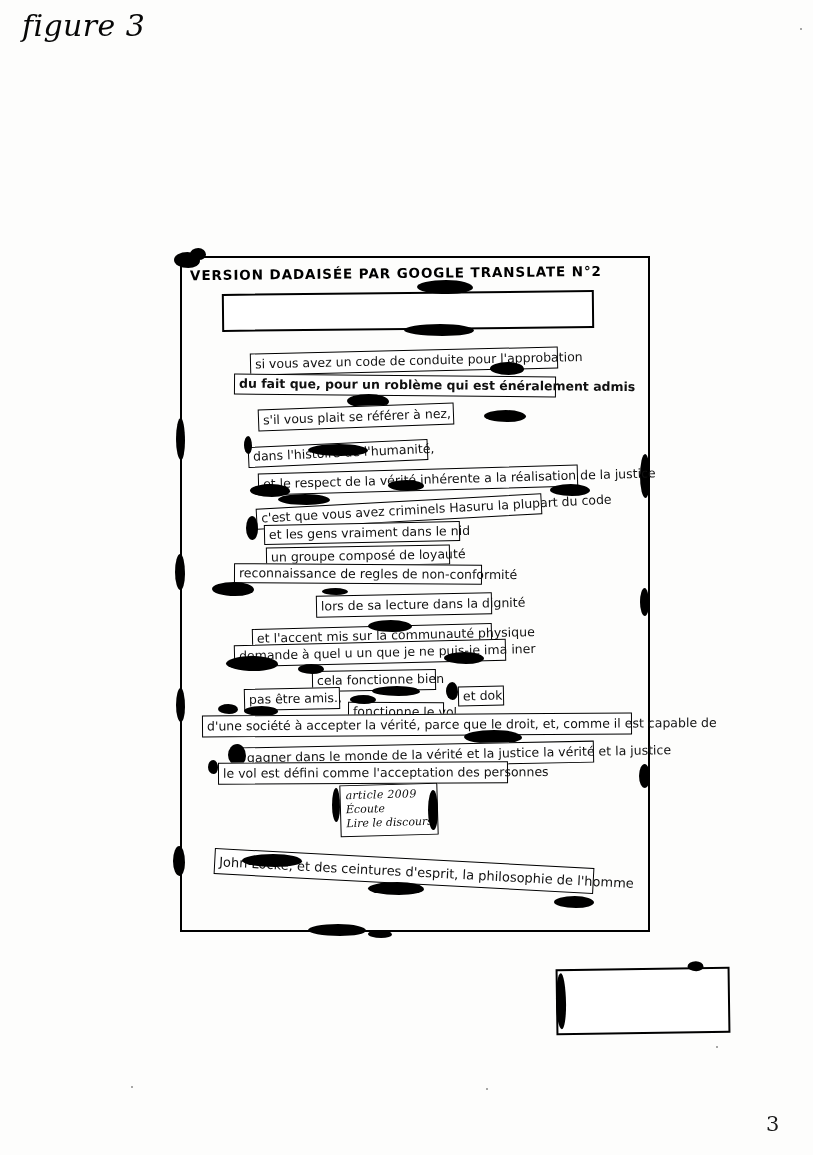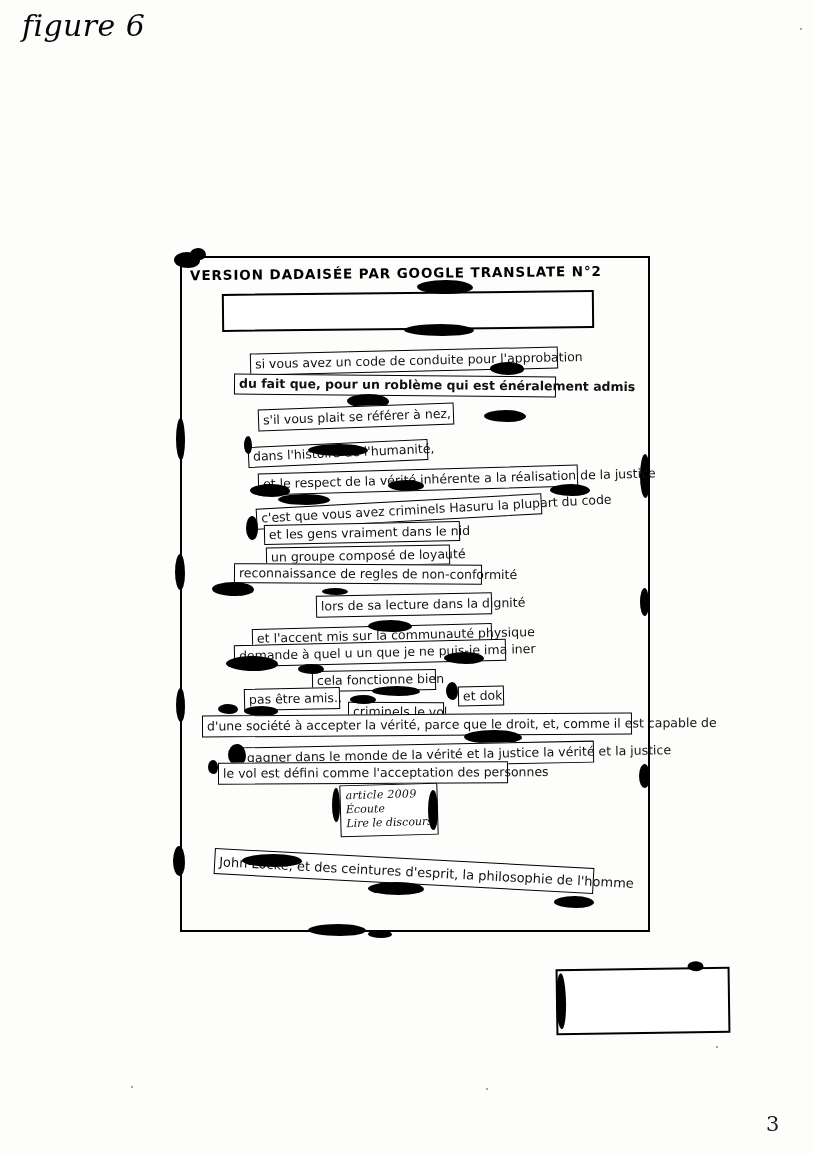--- a/index.html
+++ b/index.html
@@ -253,21 +253,21 @@
     <div class="blot" style="left:44px; top:398px; width:52px; height:15px;"></div>
     <div class="blot" style="left:262px; top:394px; width:40px; height:12px;"></div>
 
     <div class="strip" style="left:130px; top:412px; width:124px; height:21px; font-size:12.5px; transform:rotate(-1.0deg);">cela fonctionne bien</div>
     <div class="blot" style="left:116px; top:406px; width:26px; height:10px;"></div>
     <div class="blot" style="left:190px; top:428px; width:48px; height:10px;"></div>
 
     <div class="strip" style="left:62px; top:430px; width:96px; height:22px; font-size:12.5px; transform:rotate(-1.3deg);">pas être amis.,</div>
     <div class="blot" style="left:62px; top:448px; width:34px; height:10px;"></div>
 
-    <div class="strip" style="left:166px; top:444px; width:96px; height:20px; font-size:12.5px; transform:rotate(0.4deg);">criminels le vol</div>
+    <div class="strip" style="left:166px; top:444px; width:96px; height:20px; font-size:12.5px; transform:rotate(0.4deg);">fonctionne le vol</div>
     <div class="blot" style="left:168px; top:437px; width:26px; height:9px;"></div>
 
     <div class="strip" style="left:276px; top:428px; width:46px; height:20px; font-size:12.5px; transform:rotate(-1.2deg);">et dok</div>
     <div class="blot" style="left:264px; top:424px; width:12px; height:18px;"></div>
 
     <div class="strip" style="left:20px; top:456px; width:430px; height:22px; font-size:12.5px; transform:rotate(-0.4deg);">d'une société à accepter la vérité, parce que le droit, et, comme il est capable de</div>
     <div class="blot" style="left:36px; top:446px; width:20px; height:10px;"></div>
     <div class="blot" style="left:282px; top:472px; width:58px; height:14px;"></div>
 
     <div class="strip" style="left:60px; top:486px; width:352px; height:22px; font-size:12.5px; transform:rotate(-1.1deg);">gagner dans le monde de la vérité et la justice  la vérité et la justice</div>
@@ -289,21 +289,21 @@
     <div id="note-line-2" class="note-line">Écoute</div>
     <div id="note-line-3" class="note-line">Lire le discours</div>
   </div>
   <div class="blot" style="left:428px; top:790px; width:10px; height:40px;"></div>
   <div class="blot" style="left:332px; top:788px; width:8px; height:34px;"></div>
 
   <div id="figure-box">
     <div class="blot" style="position:absolute; left:-2px; top:2px; width:10px; height:56px;"></div>
     <div class="blot" style="position:absolute; left:130px; top:-8px; width:16px; height:10px;"></div>
   </div>
-  <div id="figure-caption" class="handwriting">figure 6</div>
+  <div id="figure-caption" class="handwriting">figure 3</div>
 
   <div id="page-number">3</div>
 
   <div class="speck" style="left:716px; top:1046px;"></div>
   <div class="speck" style="left:131px; top:1086px;"></div>
   <div class="speck" style="left:486px; top:1088px;"></div>
   <div class="speck" style="left:800px; top:28px;"></div>
 
 </div>
 

